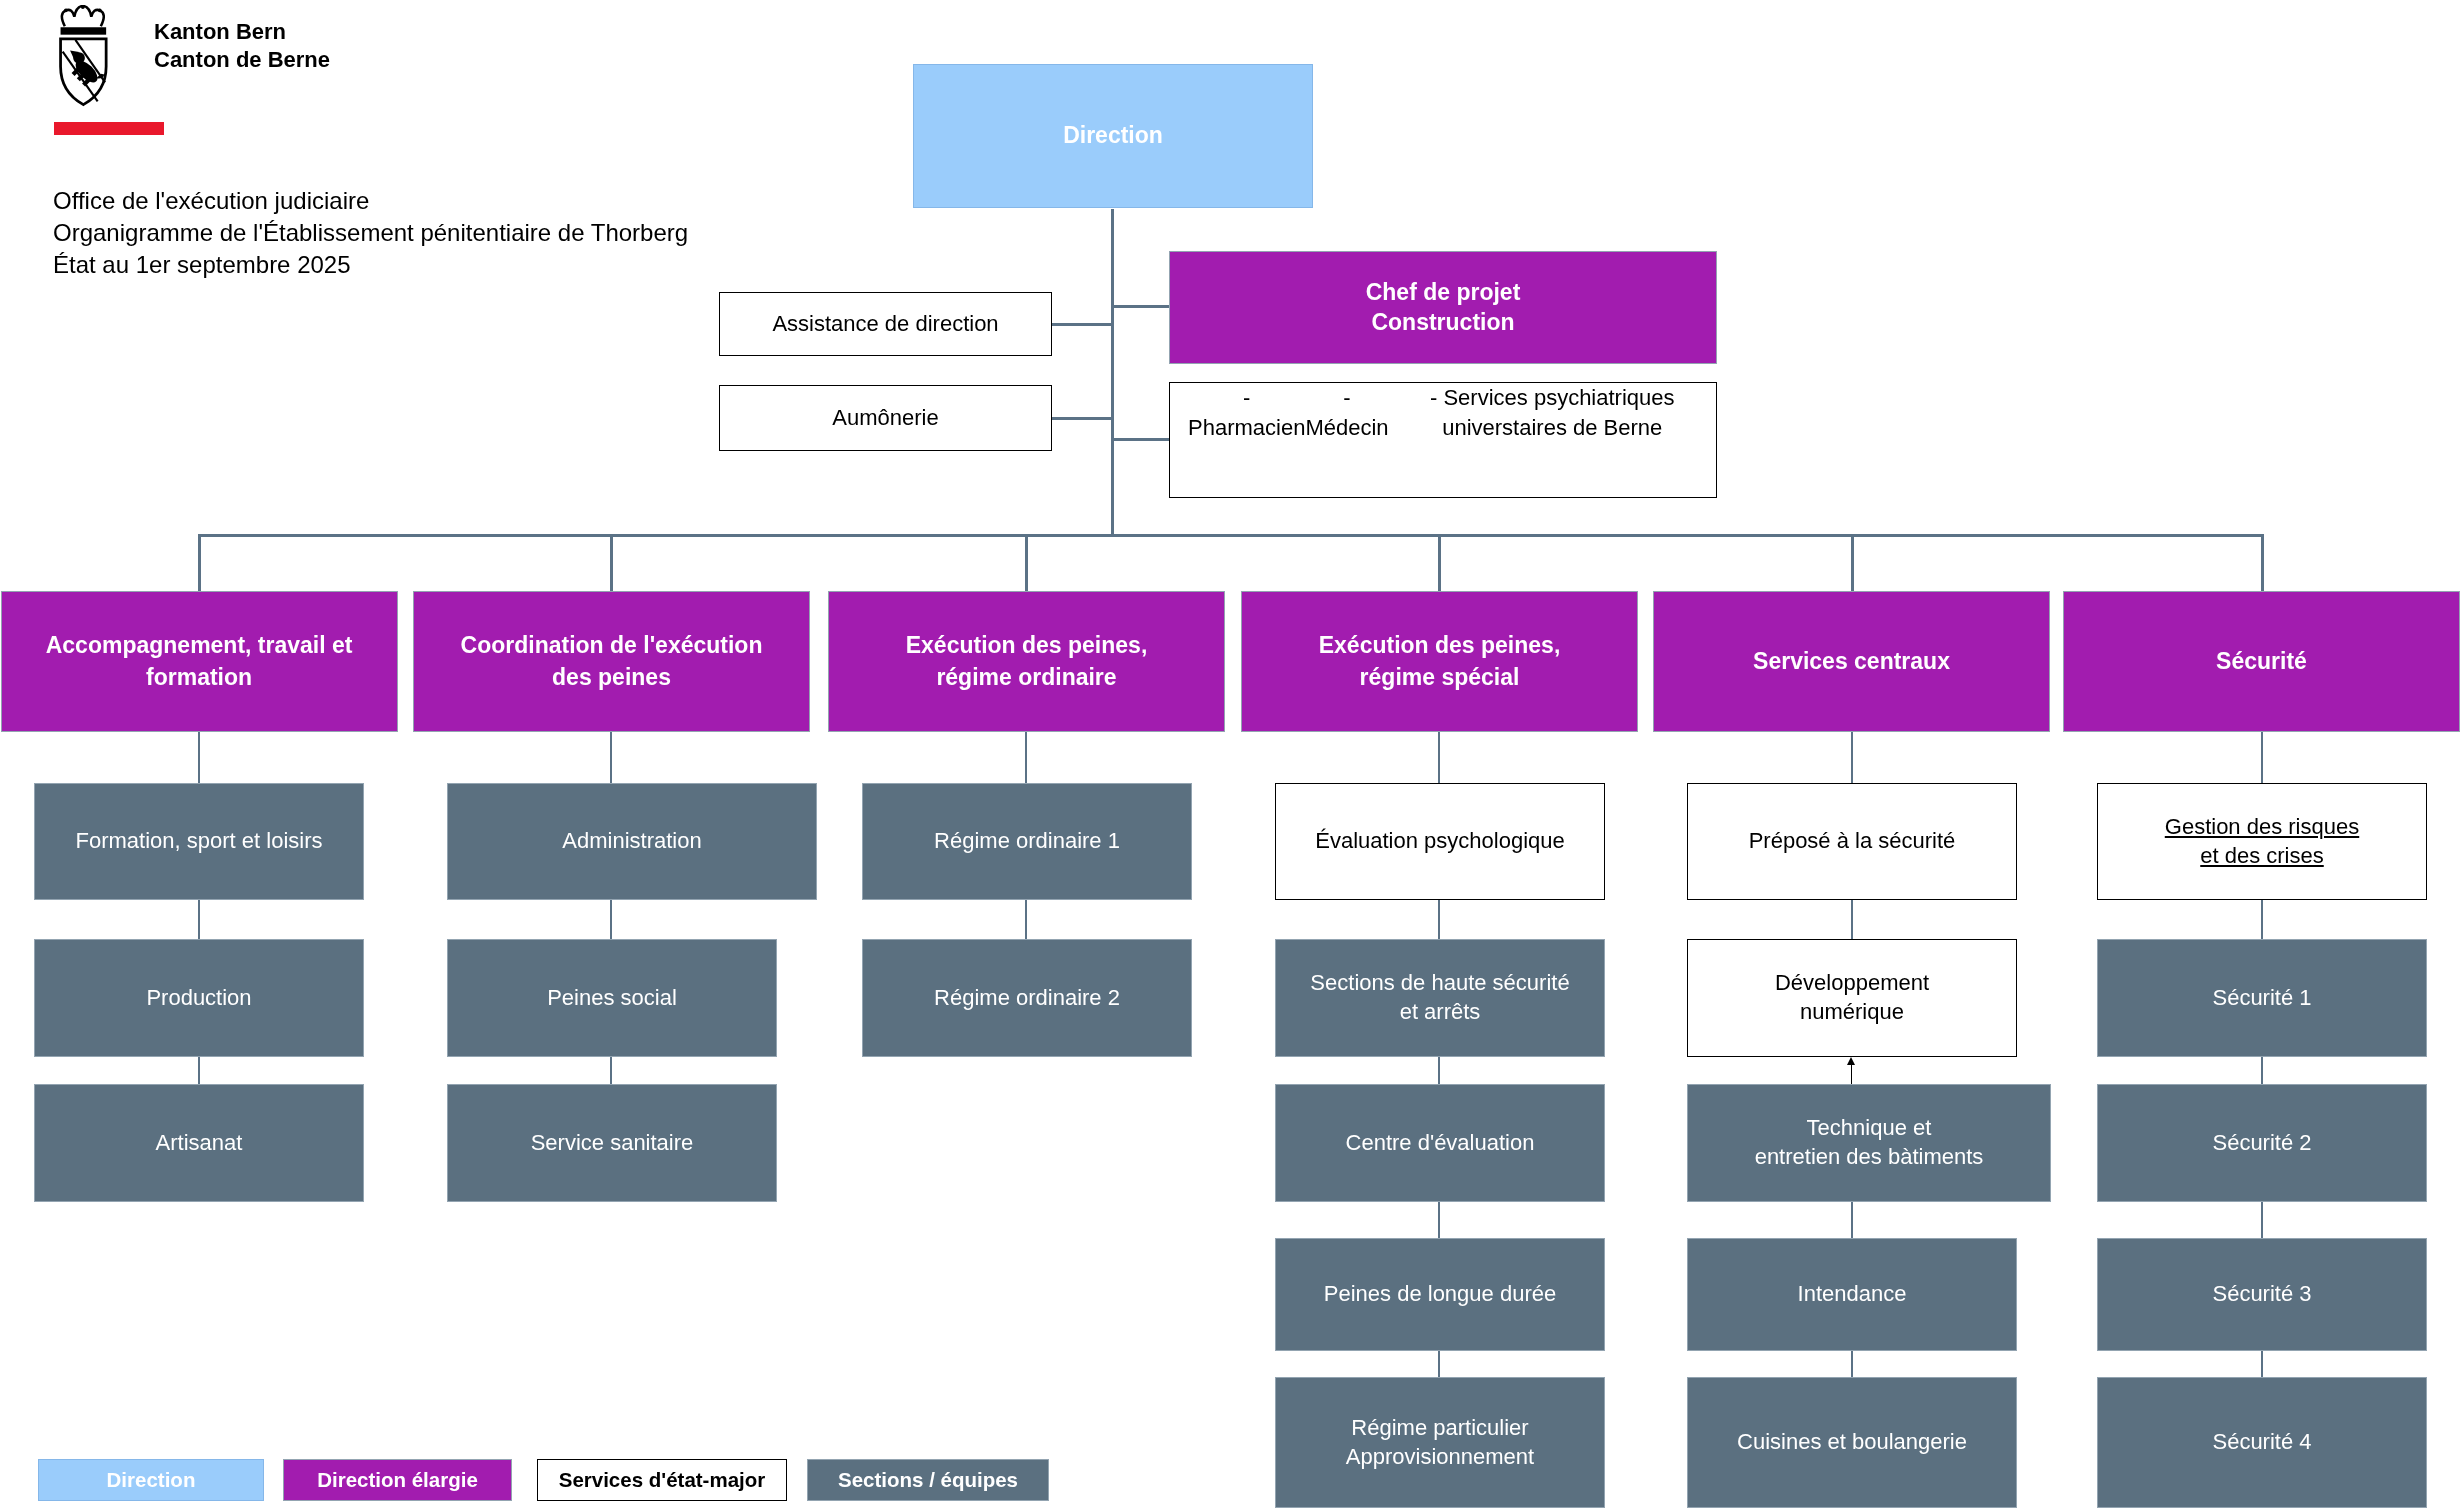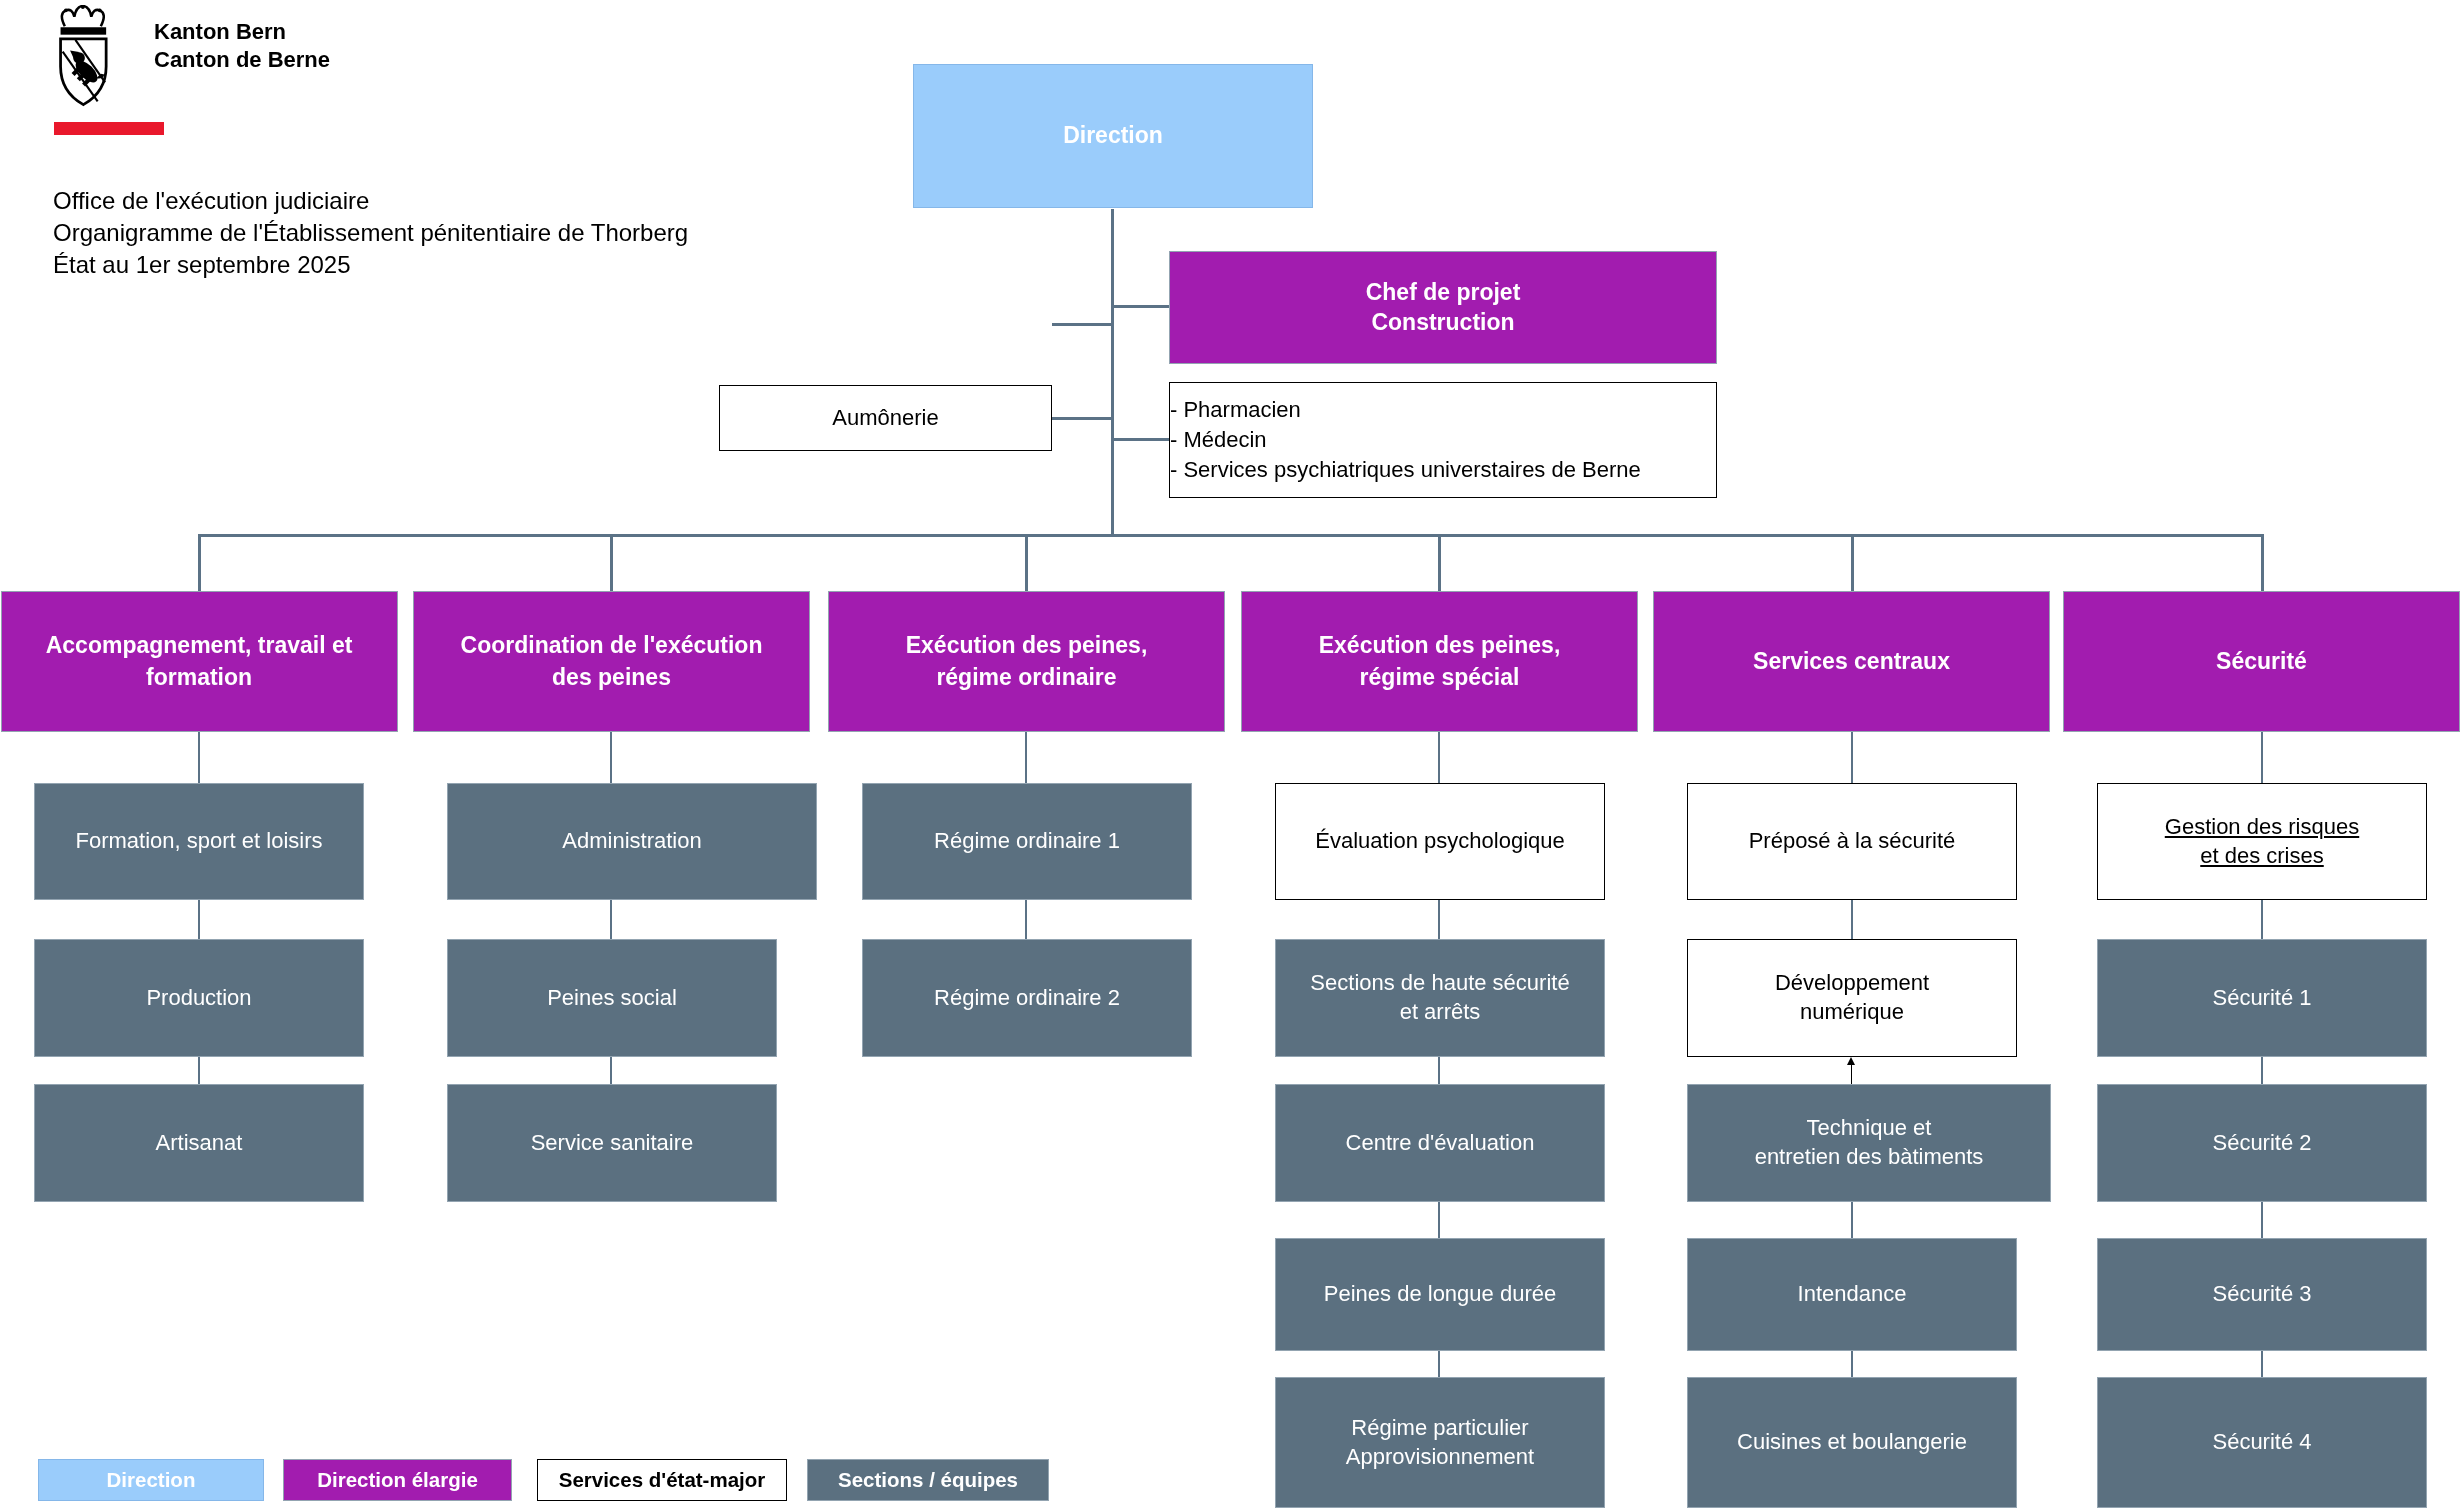--- a/index.html
+++ b/index.html
@@ -14,22 +14,22 @@
   .box.gray{background:#5B7080;border:1.2px solid #93A4B1;color:#fff;font-size:22px;}
   .box.white{background:#fff;border:1.8px solid #000;color:#000;font-size:22px;}
   .box.header{font-size:23px;line-height:1.35;}
   .conn{position:absolute;background:#5B7286;}
   .conn-black{position:absolute;background:#000;}
   .arrow-up{position:absolute;width:0;height:0;border-left:4.8px solid transparent;
             border-right:4.8px solid transparent;border-bottom:8.4px solid #000;}
   #brand-text{position:absolute;left:154px;top:18px;font-size:22px;font-weight:bold;line-height:1.28;}
   #red-bar{position:absolute;left:54px;top:122px;width:110px;height:13.2px;background:#E9182C;}
   #doc-title{position:absolute;left:53px;top:185px;font-size:24px;line-height:32px;}
-  #staff-list{align-items:flex-start;flex-direction:column;justify-content:center;
-              text-align:center;font-size:22px;line-height:30px;}
+  #staff-list{align-items:flex-start;flex-direction:row;justify-content:center;
+              text-align:center;padding-left:18px;font-size:22px;line-height:30px;}
   #legend .box{font-size:20.5px;font-weight:bold;}
 </style>
 </head>
 <body>
 
 <div id="page">
 
   <svg class="abs" style="left:53px;top:4.8px" width="66" height="106" viewBox="0 0 60 100">
     <path d="M10 20 Q4 8 11 5 Q17 3 19 11 Q21 1 27 1 Q33 1 35 11 Q37 3 43 5 Q50 8 44 20" fill="none" stroke="#000" stroke-width="2.4"></path>
     <circle cx="11" cy="5" r="1.8" fill="#000"></circle>
@@ -61,20 +61,21 @@
     <div>Office de l'exécution judiciaire</div>
     <div>Organigramme de l'Établissement pénitentiaire de Thorberg</div>
     <div>État au 1er septembre 2025</div>
   </div>
 
   <div class="box lightblue" style="left:913px;top:64px;width:400px;height:144px;">Direction</div>
 
   <div class="box darkblue" style="left:1169px;top:251px;width:548px;height:113px;">Chef de projet
 Construction</div>
 
+  <div class="box white" style="left:719px;top:292px;width:333px;height:64px;">Assistance de direction</div>
 
   <div class="box white" style="left:719px;top:385px;width:333px;height:66px;">Aumônerie</div>
 
   <div class="box white" id="staff-list" style="left:1169px;top:382px;width:548px;height:116px;">
     <div>- Pharmacien</div>
     <div>- Médecin</div>
     <div>- Services psychiatriques universtaires de Berne</div>
   </div>
 
   <div class="conn" style="left:1111px;top:209px;width:3px;height:325px;"></div>

